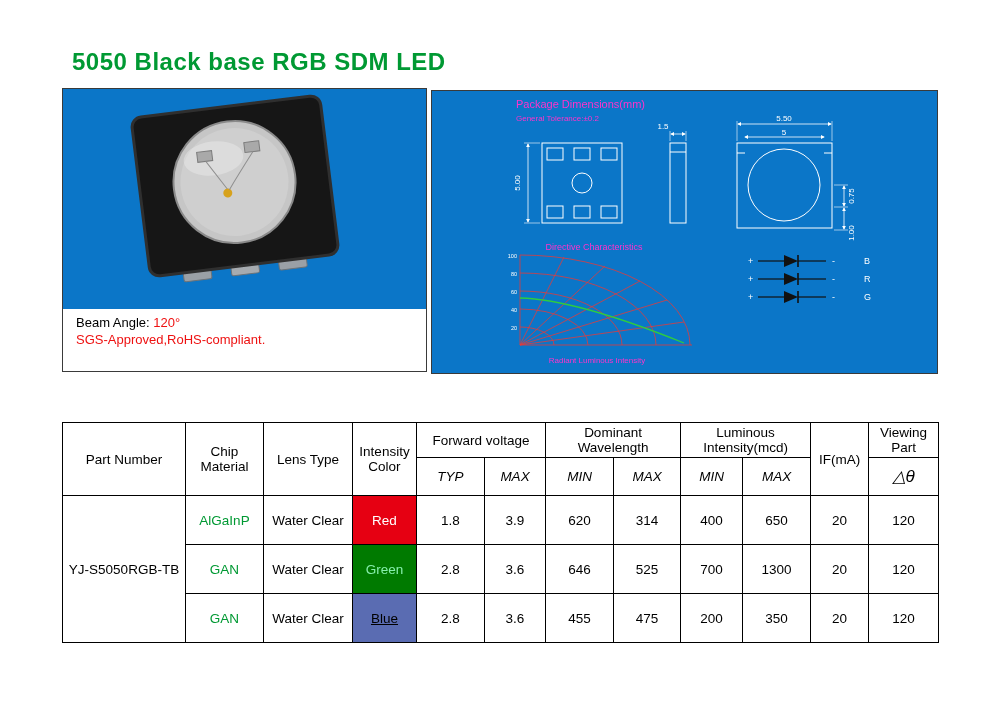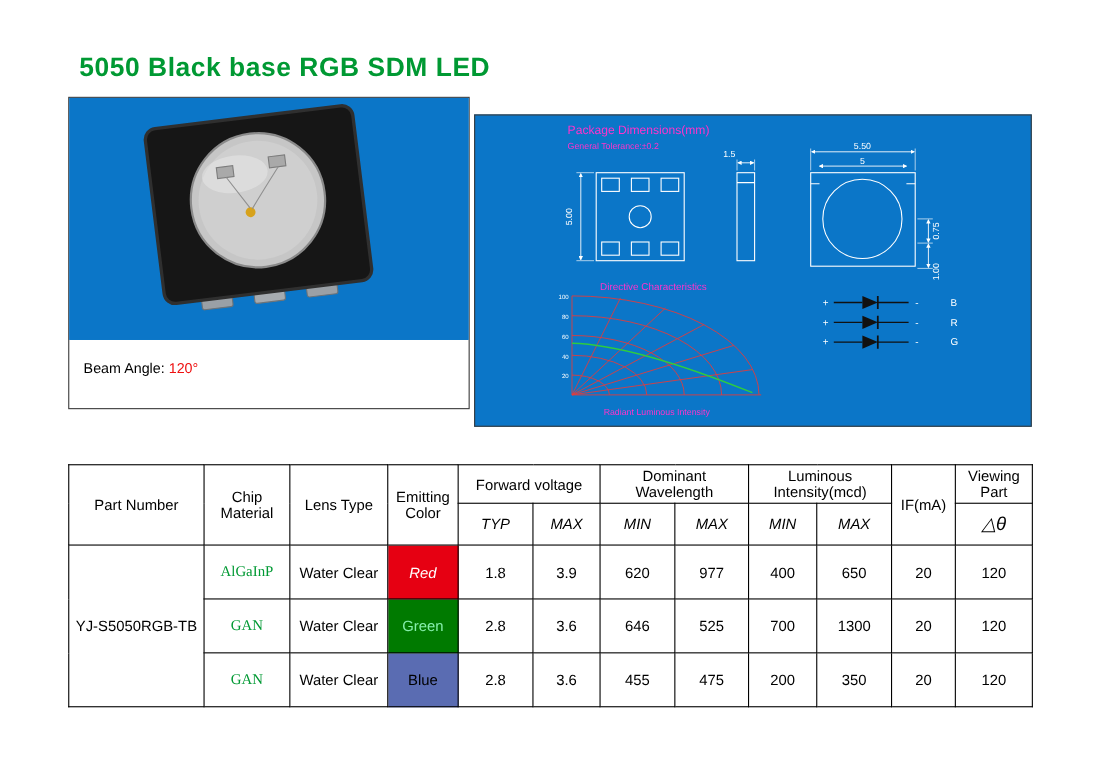--- a/index.html
+++ b/index.html
@@ -15,26 +15,26 @@
     font-size:24px; font-weight:bold; color:#009933; letter-spacing:0.5px;text-align:right;
   }
 
   
   .photo-panel {
     position:absolute; left:62px; top:88px; width:365px; height:284px;
     border:1px solid #3a3a3a; background:#fff;
   }
   .photo-area { width:100%; height:220px; background:#0b76c8; position:relative; }
   .photo-area svg { display:block; }
-  .caption { padding:17px 13px 0 13px; font-size:13px; line-height:1.32; color:#000; }
+  .caption { padding:5px 13px 0 13px; font-size:13px; line-height:1.32; color:#000; }
   .red { color:#ee1111; }
 
   
   .drawing-panel {
-    position:absolute; left:431px; top:104px; width:507px; height:284px;
+    position:absolute; left:431px; top:90px; width:507px; height:284px;
     background:#0b76c8; border:1px solid #3a3a3a;
   }
   .drawing-panel svg { display:block; }
   text.mg { fill:#ff33cc; }
   text.wh { fill:#ffffff; }
   .t11 { font-size:11px; }
   .t9  { font-size:9px; }
   .t8  { font-size:8px; }
   .t5  { font-size:5.5px; }
   svg text { font-family:"Liberation Sans", sans-serif; }
@@ -45,24 +45,24 @@
     border-collapse:collapse; table-layout:fixed;
     background:#fff; font-size:13.5px; color:#000;
   }
   .spec-table th, .spec-table td {
     border:1px solid #000; text-align:center; vertical-align:middle;
     font-weight:normal; padding:2px; word-wrap:break-word;
   }
   tr.hrow1 { height:30px; }
   tr.hrow2 { height:38px;font-style:italic; }
   tr.drow  { height:49px; }
-  .chip-val { color:#009933;font-family:Liberation Serif, serif; }
-  .cell-red   { background:#e60012; color:#ffffff;font-style:italic; }
+  .chip-val { color:#009933; }
+  .cell-red   { background:#e60012; color:#ffffff; }
   .cell-green { background:#007a00; color:#86efac; }
-  .cell-blue  { background:#5a6cb2; color:#000000; }
+  .cell-blue  { background:#5a6cb2; color:#000000;text-decoration:underline; }
   .va-symbol { font-size:17px; }
 </style>
 </head>
 <body>
 
 <div class="page">
 
   <h1 class="page-title">5050 Black base RGB SDM LED</h1>
 
   <div class="photo-panel">
@@ -87,20 +87,21 @@
           <circle cx="-8" cy="6" r="4.5" fill="#d7a21c"></circle>
           <path d="M-26,-28 Q-14,-8 -8,2 M22,-32 Q4,-10 -6,3" stroke="#8f8f8f" stroke-width="1" fill="none"></path>
         </g>
       </svg>
     </div>
     <div class="caption">
       <div>
         <span>Beam Angle:</span>
         <span class="red">120°</span>
       </div>
+      <div class="red">SGS-Approved,RoHS-compliant.</div>
     </div>
   </div>
 
   <div class="drawing-panel">
     <svg viewBox="0 0 505 282" width="505" height="282">
       <defs>
         <marker id="aw" viewBox="0 0 10 10" refX="8" refY="5" markerWidth="5" markerHeight="5" orient="auto-start-reverse">
           <path d="M0,0L10,5L0,10z" fill="#ffffff"></path>
         </marker>
       </defs>
@@ -227,21 +228,21 @@
       <col style="width:62px">
         <col style="width:68px">
         <col style="width:58px">
         <col style="width:70px">
     </colgroup>
     <tbody>
       <tr class="hrow1">
         <th rowspan="2">Part Number</th>
         <th rowspan="2">Chip Material</th>
         <th rowspan="2">Lens Type</th>
-        <th rowspan="2">Emitting Color</th>
+        <th rowspan="2">Intensity Color</th>
         <th colspan="2">Forward voltage</th>
         <th colspan="2">Dominant Wavelength</th>
         <th colspan="2">Luminous Intensity(mcd)</th>
         <th rowspan="2">IF(mA)</th>
         <th>Viewing Part</th>
       </tr>
       <tr class="hrow2">
         <th>TYP</th>
         <th>MAX</th>
         <th>MIN</th>
@@ -252,21 +253,21 @@
       </tr>
 
       <tr class="drow">
         <td rowspan="3">YJ-S5050RGB-TB</td>
         <td class="chip-val">AlGaInP</td>
         <td>Water Clear</td>
         <td class="cell-red">Red</td>
         <td>1.8</td>
         <td>3.9</td>
         <td>620</td>
-        <td>977</td>
+        <td>314</td>
         <td>400</td>
         <td>650</td>
         <td>20</td>
         <td>120</td>
       </tr>
       <tr class="drow">
         <td class="chip-val">GAN</td>
         <td>Water Clear</td>
         <td class="cell-green">Green</td>
         <td>2.8</td>

